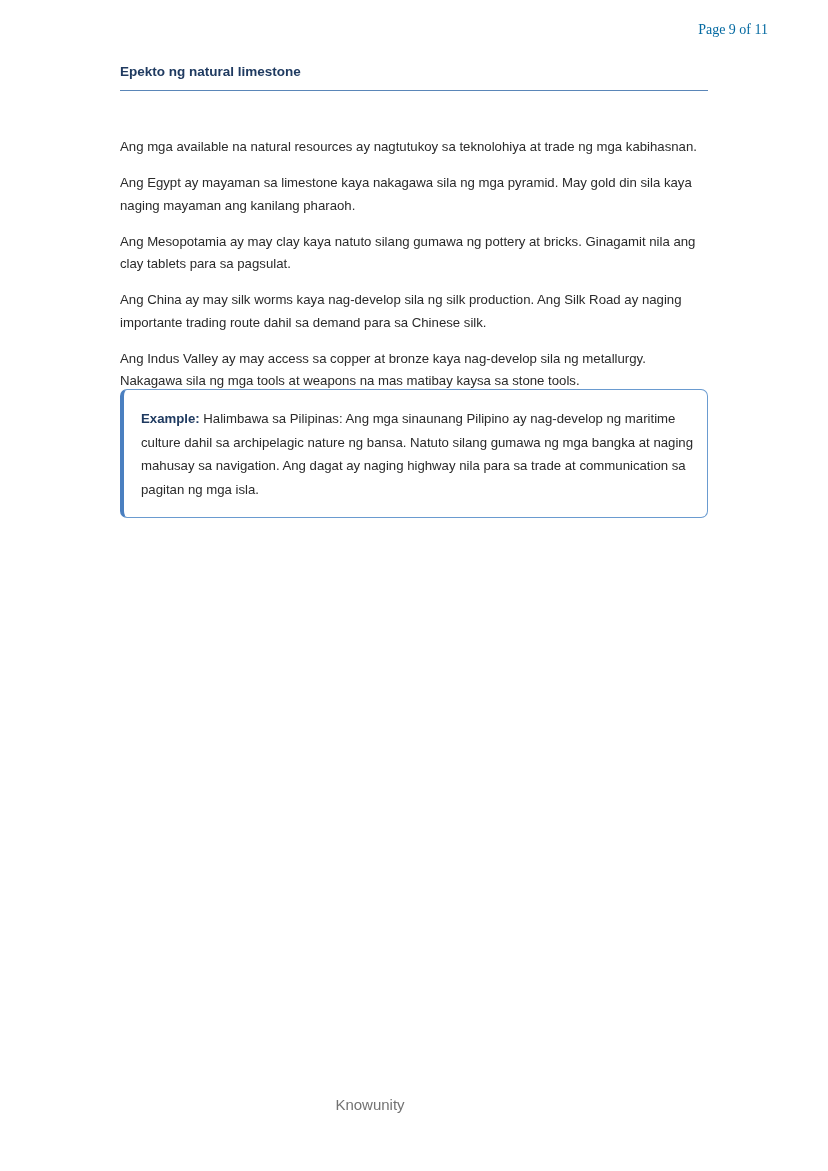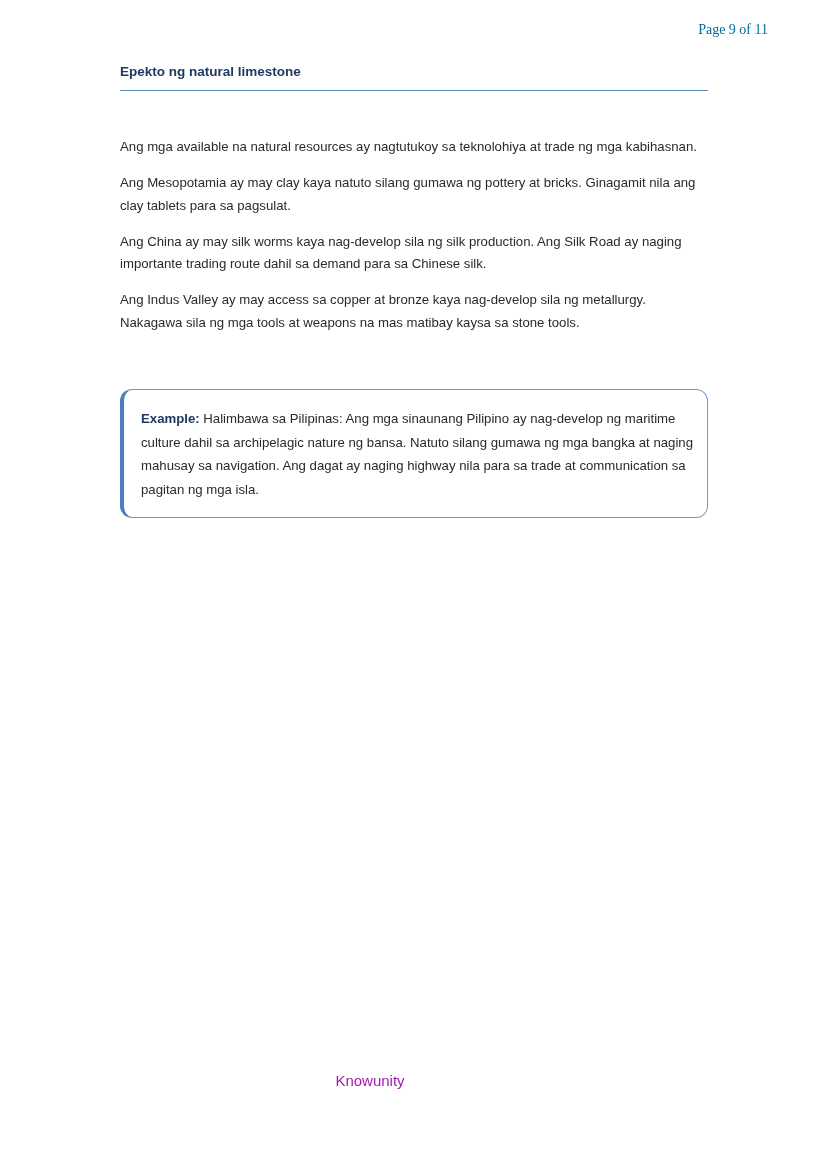--- a/index.html
+++ b/index.html
@@ -2,33 +2,34 @@
 <html><head>
 <meta charset="utf-8">
 <style>
   html, body { margin:0; padding:0; background:#ffffff; }
   body { width:828px; height:1171px; position:relative; overflow:hidden; font-family:"Liberation Sans", sans-serif; color:#2a2a2a; }
   .page-num { position:absolute; top:22px; right:60px; font-family:"Liberation Serif", serif; font-size:14px; color:#0369a1; }
   .title { position:absolute; top:64px; left:120px; font-size:13.5px; font-weight:bold; color:#1f3a60; }
   .rule { position:absolute; top:90px; left:120px; width:588px; height:1px; background:#5a86b8; }
   .body { position:absolute; top:114px; left:120px; width:590px; font-size:13.2px; line-height:22.5px;margin-top:22px; }
   .body p { margin:0 0 13.5px 0; }
-  .example { position:absolute; top:389px; left:120px; width:566px; border:1px solid #6a9bd0; border-left:4px solid #4a7fc0; border-radius:12px; padding:17px 0 16px 17px; font-size:13.2px; line-height:23.5px; }
+  .example { position:absolute; top:389px; left:120px; width:566px; border:1px solid #6a9bd0; border-left:4px solid #4a7fc0; border-radius:7px; padding:17px 0 16px 17px; font-size:13.2px; line-height:23.5px; }
   .example b { color:#1f3a60; }
-  .footer { position:absolute; top:1072px; left:0; width:740px; text-align:center; font-size:15px; color:#a21caf; }
+  .footer { position:absolute; top:1096px; left:0; width:740px; text-align:center; font-size:15px; color:#737373; }
 </style>
 </head>
 <body>
 
 <div class="page-num">Page 9 of 11</div>
 <div class="title">Epekto ng natural limestone</div>
 <div class="rule"></div>
 
 <div class="body">
   <p>Ang mga available na natural resources ay nagtutukoy sa teknolohiya at trade ng mga kabihasnan.</p>
+  <p>Ang Egypt ay mayaman sa limestone kaya nakagawa sila ng mga pyramid. May gold din sila kaya naging mayaman ang kanilang pharaoh.</p>
   <p>Ang Mesopotamia ay may clay kaya natuto silang gumawa ng pottery at bricks. Ginagamit nila ang clay tablets para sa pagsulat.</p>
   <p>Ang China ay may silk worms kaya nag-develop sila ng silk production. Ang Silk Road ay naging importante trading route dahil sa demand para sa Chinese silk.</p>
   <p>Ang Indus Valley ay may access sa copper at bronze kaya nag-develop sila ng metallurgy. Nakagawa sila ng mga tools at weapons na mas matibay kaysa sa stone tools.</p>
 </div>
 
 <div class="example"><b>Example:</b><span> Halimbawa sa Pilipinas: Ang mga sinaunang Pilipino ay nag-develop ng maritime culture dahil sa archipelagic nature ng bansa. Natuto silang gumawa ng mga bangka at naging mahusay sa navigation. Ang dagat ay naging highway nila para sa trade at communication sa pagitan ng mga isla.</span></div>
 
 <div class="footer">Knowunity</div>
 
 </body></html>

